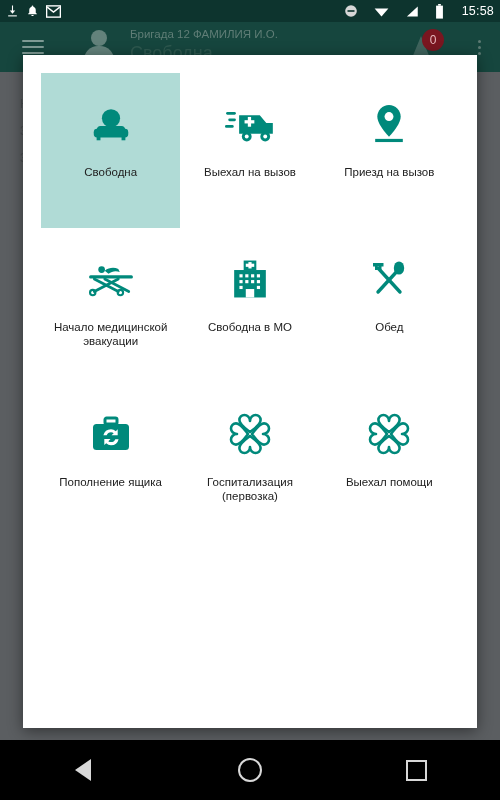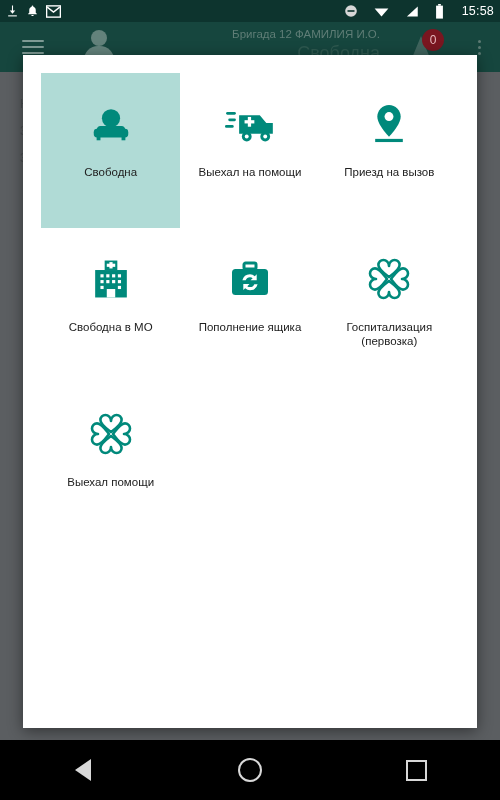--- a/index.html
+++ b/index.html
@@ -8,21 +8,21 @@
 
   
   .statusbar{position:absolute;top:0;left:0;width:500px;height:22px;background:#0d342e;
              display:flex;align-items:center;padding:0 6px;box-sizing:border-box;}
   .sb-left{display:flex;align-items:center;gap:7px;}
   .sb-right{margin-left:auto;display:flex;align-items:center;gap:16px;}
   .sb-time{color:#fff;font-size:12.5px;letter-spacing:.2px;padding-left:2px;}
   .sb-ico{display:block;}
 
   
-  .appbar{position:absolute;top:22px;left:0;width:500px;height:50px;background:#16463e;text-align:right;}
+  .appbar{position:absolute;top:22px;left:0;width:500px;height:50px;background:#16463e;}
   .hamb{position:absolute;left:22px;top:18px;width:22px;height:14px;}
   .hamb i{display:block;height:2px;background:#7e9a94;margin-bottom:4px;border-radius:1px;}
   .avatar{position:absolute;left:82px;top:8px;width:34px;height:34px;}
   .av-head{position:absolute;left:9px;top:0;width:16px;height:16px;border-radius:50%;background:#63827b;}
   .av-body{position:absolute;left:2px;top:16px;width:30px;height:18px;border-radius:14px 14px 3px 3px;background:#63827b;}
   .ab-texts{position:absolute;left:130px;top:5px;width:250px;}
   .ab-sub{color:#5f7d76;font-size:11.5px;line-height:14px;white-space:nowrap;}
   .ab-title{color:#2e584f;font-size:18px;line-height:22px;margin-top:1px;white-space:nowrap;}
   .bell2{position:absolute;right:67px;top:12px;width:24px;height:26px;}
   .bell2 .b-dome{position:absolute;left:3px;top:2px;width:18px;height:22px;background:#3f645d;
@@ -149,31 +149,46 @@
               <rect x="0" y="19" width="8" height="2.4" rx="1.2" fill="#00897b"></rect>
               <path fill="#00897b" d="M13 10h19l6 7h6v10H13z"></path>
               <rect x="21" y="11.5" width="3" height="9" fill="#fff"></rect>
               <rect x="18" y="14.5" width="9" height="3" fill="#fff"></rect>
               <circle cx="20" cy="29.5" r="4.5" fill="#00897b"></circle>
               <circle cx="20" cy="29.5" r="1.8" fill="#fff"></circle>
               <circle cx="37" cy="29.5" r="4.5" fill="#00897b"></circle>
               <circle cx="37" cy="29.5" r="1.8" fill="#fff"></circle>
             </svg>
           </div>
-          <div class="lbl">Выехал на помощи</div>
+          <div class="lbl">Выехал на вызов</div>
         </div>
         <div class="cell">
           <div class="ic">
             <svg width="34" height="42" viewBox="0 0 32 36">
               <path fill="#00897b" d="M16 0C9.9 0 5 4.9 5 11c0 8 11 19 11 19s11-11 11-19c0-6.1-4.9-11-11-11z"></path>
               <circle cx="16" cy="11" r="4.2" fill="#fff"></circle>
               <rect x="3" y="32" width="26" height="3" fill="#00897b"></rect>
             </svg>
           </div>
           <div class="lbl">Приезд на вызов</div>
+        </div>
+        <div class="cell">
+          <div class="ic">
+            <svg width="48" height="40" viewBox="0 0 46 34">
+              <circle cx="14" cy="8" r="3.2" fill="#00897b"></circle>
+              <path fill="#00897b" d="M17 9c4-3 9-3.4 13-1.6l1.4 3C28 8.8 24 9.3 20.6 12z"></path>
+              <rect x="2" y="13.5" width="42" height="3" rx="1.5" fill="#00897b"></rect>
+              <path stroke="#00897b" stroke-width="2.6" fill="none" stroke-linecap="round" d="M7 17 L30 29"></path>
+              <path stroke="#00897b" stroke-width="2.6" fill="none" stroke-linecap="round" d="M30 17 L7 29"></path>
+              <path stroke="#00897b" stroke-width="2.6" fill="none" stroke-linecap="round" d="M17 17 L40 29"></path>
+              <circle cx="5.5" cy="30" r="2.6" fill="none" stroke="#00897b" stroke-width="2"></circle>
+              <circle cx="32" cy="30" r="2.6" fill="none" stroke="#00897b" stroke-width="2"></circle>
+            </svg>
+          </div>
+          <div class="lbl">Начало медицинской эвакуации</div>
         </div>
         <div class="cell">
           <div class="ic">
             <svg width="38" height="42" viewBox="0 0 36 37">
               <rect x="12" y="1" width="12" height="9" fill="#00897b"></rect>
               <rect x="16.5" y="2.5" width="3" height="6" fill="#fff"></rect>
               <rect x="14" y="4" width="8" height="3" fill="#fff"></rect>
               <rect x="3" y="10" width="30" height="26" fill="#00897b"></rect>
               <g fill="#fff">
                 <rect x="8" y="14" width="3" height="3"></rect>
@@ -187,20 +202,35 @@
                 <rect x="8" y="25" width="3" height="3"></rect>
                 <rect x="24.5" y="25" width="3" height="3"></rect>
                 <rect x="14" y="28" width="8" height="8"></rect>
               </g>
             </svg>
           </div>
           <div class="lbl">Свободна в МО</div>
         </div>
         <div class="cell">
           <div class="ic">
+            <svg width="38" height="40" viewBox="0 0 38 36">
+              <g stroke="#00897b" stroke-width="3.4" stroke-linecap="round">
+                <path d="M8 7 L30 31"></path>
+                <path d="M30 7 L8 31"></path>
+              </g>
+              <path fill="#00897b" d="M5 2 L7.5 2 L7.5 9 L5 9z"></path>
+              <path fill="#00897b" d="M9 2 L11.5 2 L11.5 9 L9 9z"></path>
+              <path fill="#00897b" d="M3 2 L13.5 2 L13.5 5.5 L3 5.5z"></path>
+              <ellipse cx="29" cy="7" rx="5.2" ry="6.6" fill="#00897b"></ellipse>
+            </svg>
+          </div>
+          <div class="lbl">Обед</div>
+        </div>
+        <div class="cell">
+          <div class="ic">
             <svg width="40" height="42" viewBox="0 0 40 36">
               <rect x="14" y="2" width="12" height="6" rx="1.6" fill="none" stroke="#00897b" stroke-width="3"></rect>
               <rect x="2" y="8" width="36" height="26" rx="3.5" fill="#00897b"></rect>
               <path fill="#fff" d="M20 13.2a7.8 7.8 0 0 0-7.6 6h3.3a4.6 4.6 0 0 1 4.3-2.9c1 0 2 .3 2.7.9l-2.2 2.1h6.2v-6l-1.9 1.9a7.8 7.8 0 0 0-4.8-2z"></path>
               <path fill="#fff" d="M20 29.2a7.8 7.8 0 0 0 7.6-6h-3.3a4.6 4.6 0 0 1-4.3 2.9c-1 0-2-.3-2.7-.9l2.2-2.1h-6.2v6l1.9-1.9a7.8 7.8 0 0 0 4.8 2z"></path>
             </svg>
           </div>
           <div class="lbl">Пополнение ящика</div>
         </div>
         <div class="cell">

